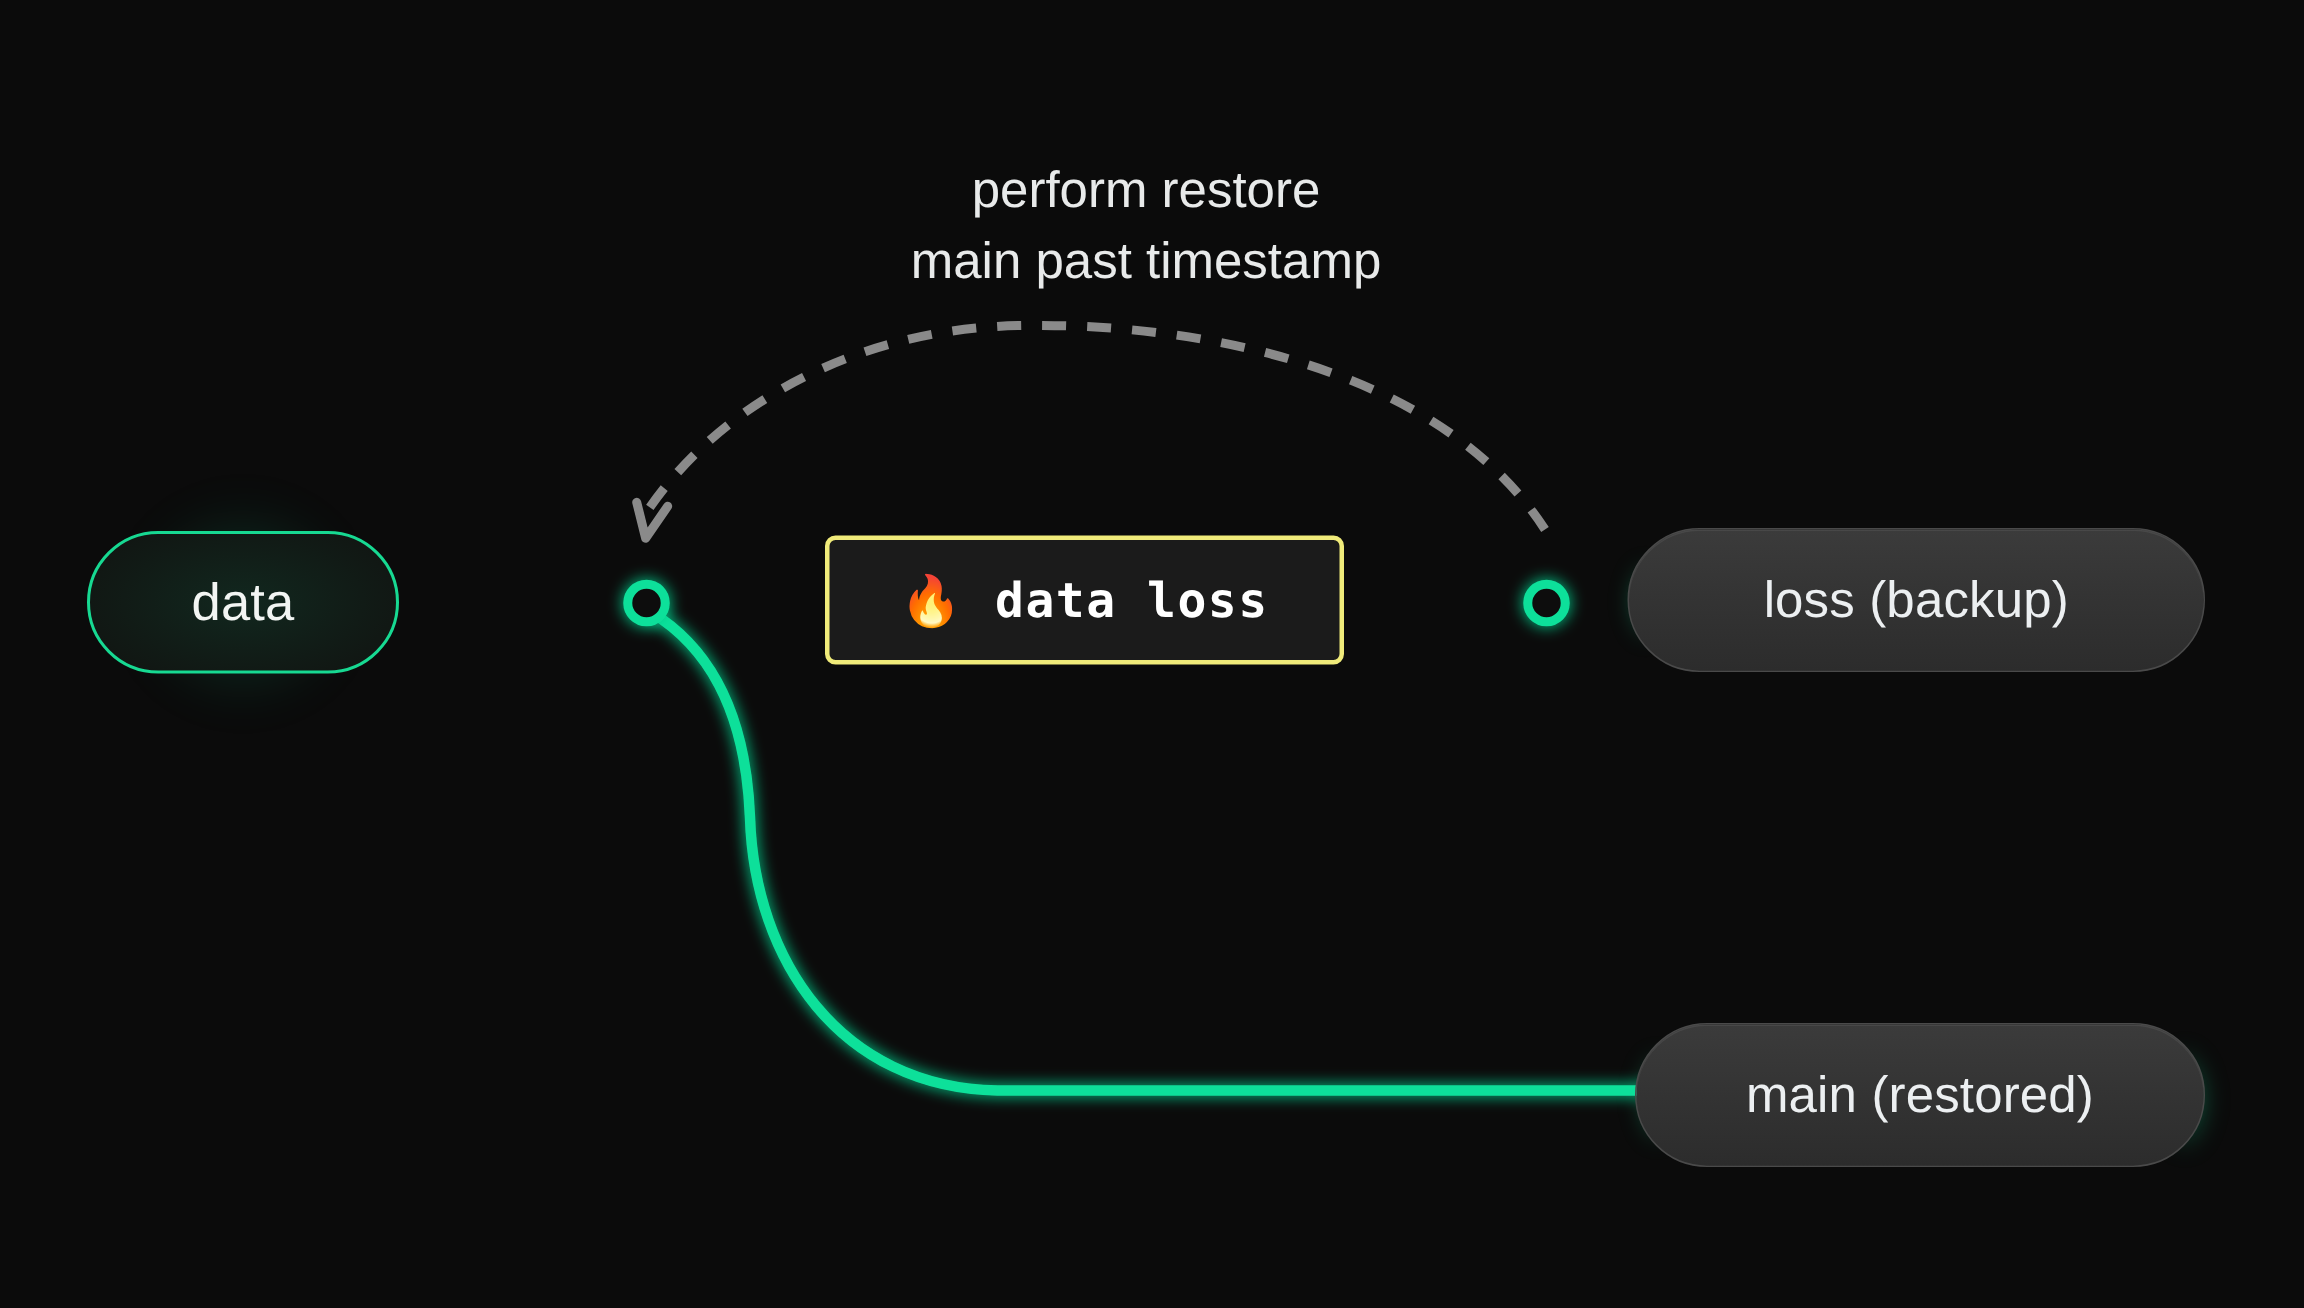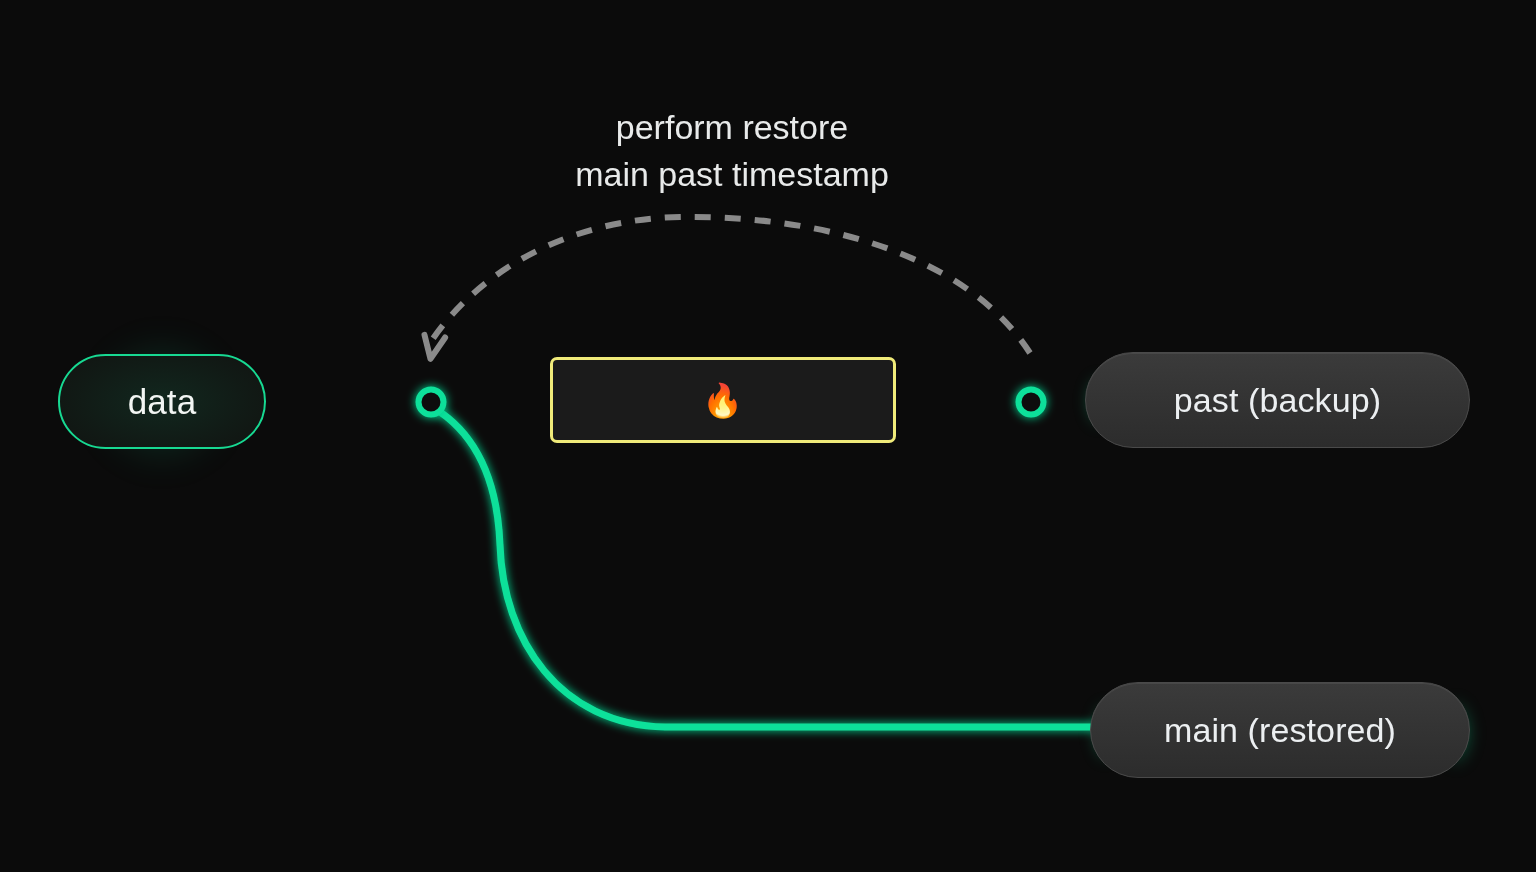--- a/index.html
+++ b/index.html
@@ -142,20 +142,21 @@
   .annotation {
     position: absolute;
     left: 0;
     top: 104px;
     width: 1464px;
     text-align: center;
     color: #e8eaea;
     font-size: 34px;
     line-height: 1.37;
     font-weight: 400;
+    padding-left: 32px;
   }
   .annotation .ln { display: block; }
 </style>
 </head>
 <body>
 
 <div id="stage">
 
   <div class="glow-main"></div>
   <div class="edge-glow glow-backup-l"></div>
@@ -199,24 +200,25 @@
   <div class="annotation">
     <span class="ln">perform restore</span>
     <span class="ln">main past timestamp</span>
   </div>
 
   <div class="pill pill-main">
     <span>data</span>
   </div>
 
   <div class="pill pill-gray pill-backup">
-    <span>past (backup)</span>
+    <span>loss (backup)</span>
   </div>
 
   <div class="pill pill-gray pill-restored">
     <span>main (restored)</span>
   </div>
 
   <div class="warn-box">
     <span class="warn-emoji">🔥</span>
+    <span class="warn-text">data loss</span>
   </div>
 
 </div>
 
 </body></html>

